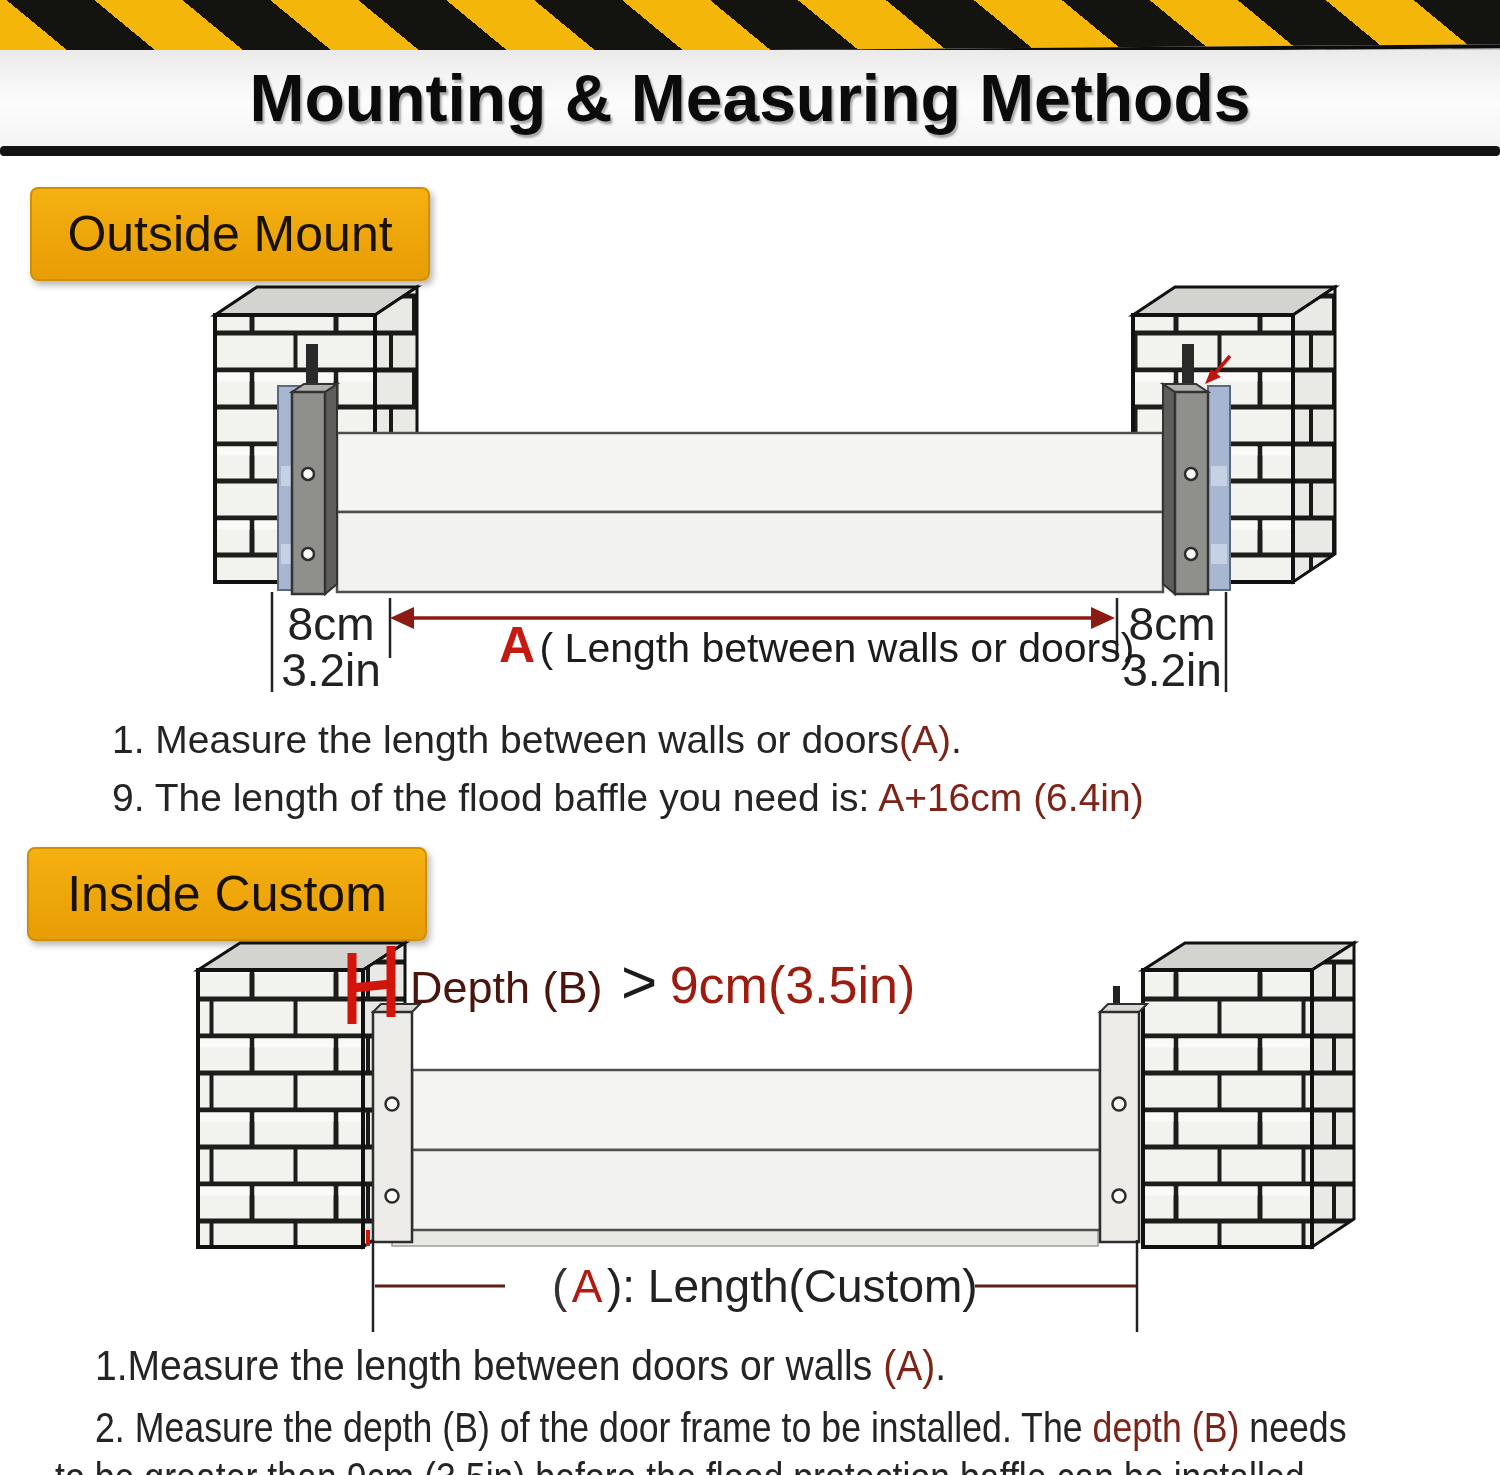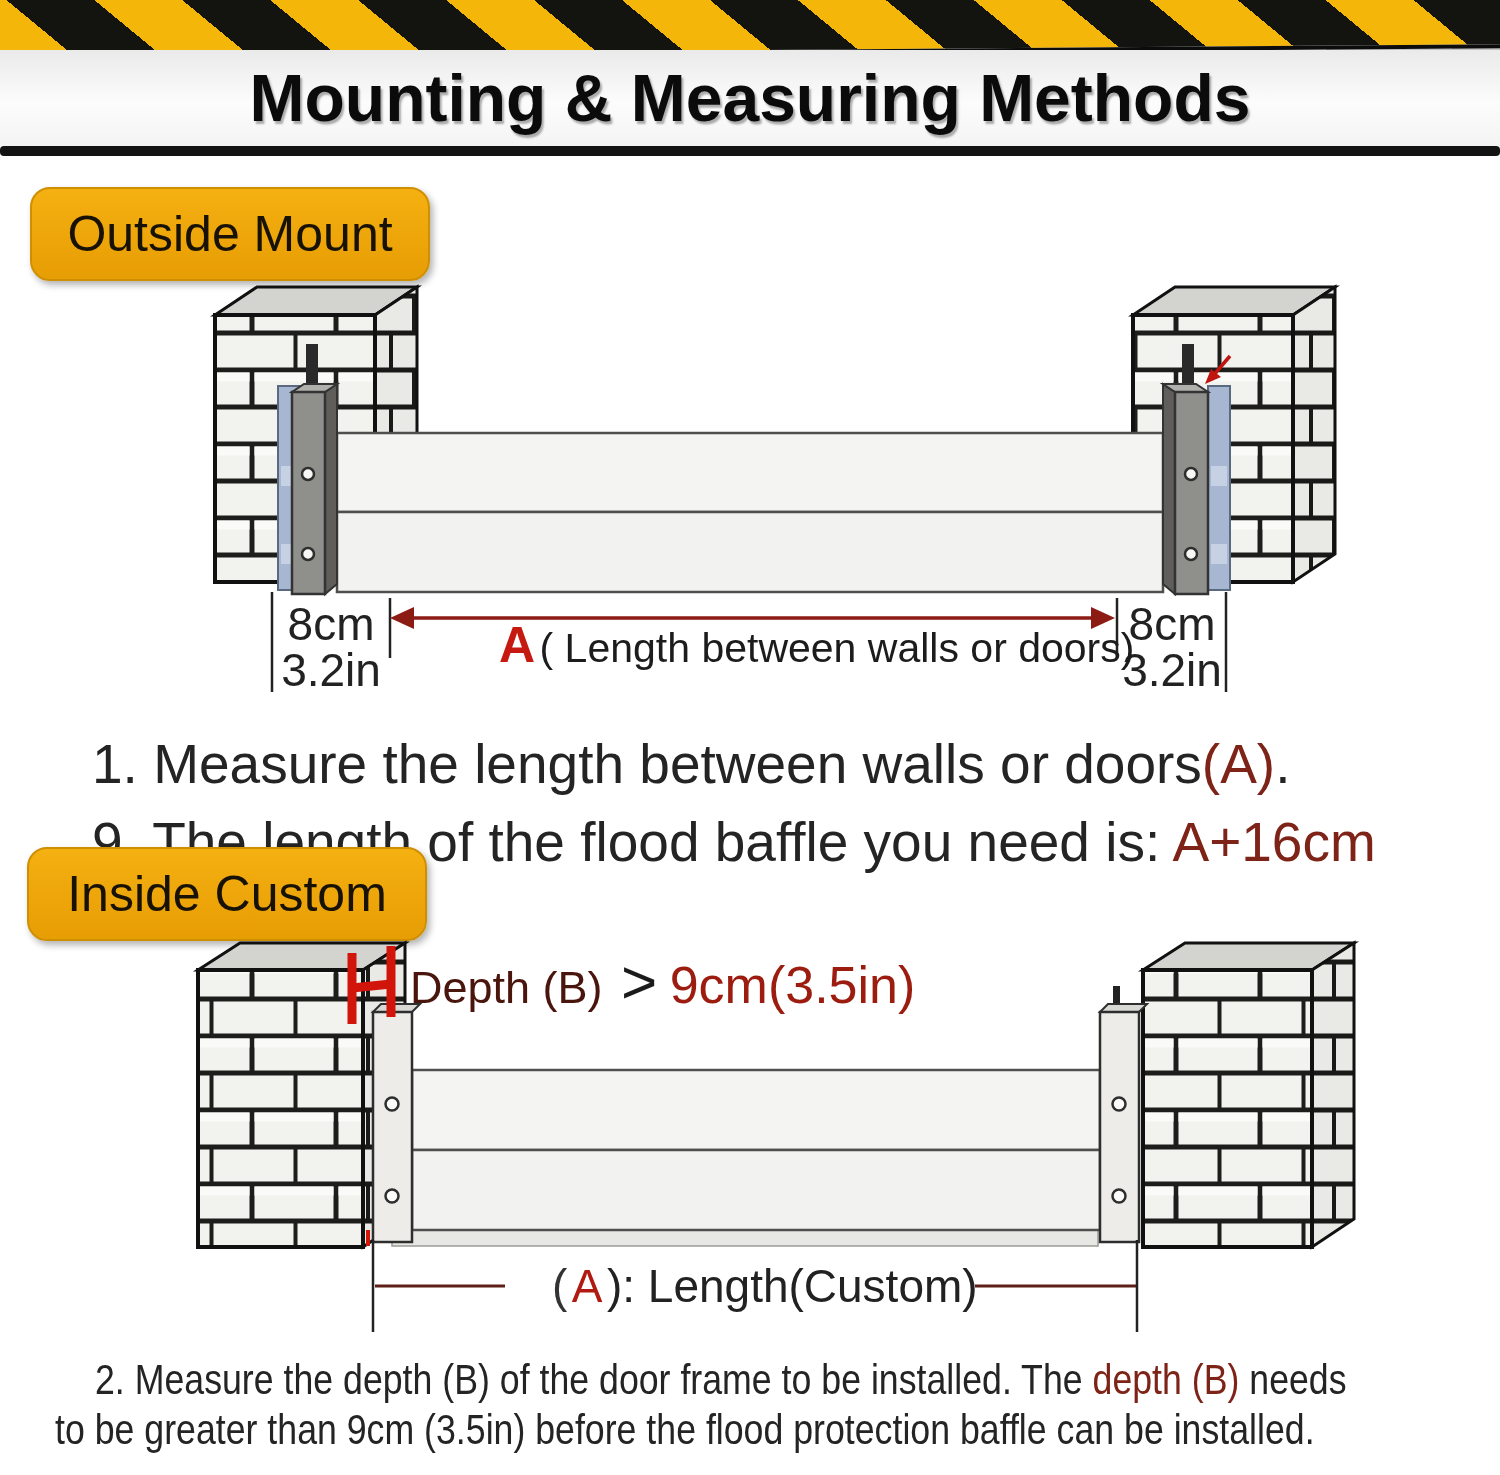--- a/index.html
+++ b/index.html
@@ -14,33 +14,33 @@
   .title-band{position:absolute;top:50px;left:0;width:1500px;height:96px;
         background:linear-gradient(180deg,#eaeaea,#fcfcfc 55%,#f4f4f4);
         display:flex;align-items:center;justify-content:center;}
   .title-band h1{margin:0;font-size:66px;font-weight:bold;color:#0b0b0b;
         text-shadow:2px 3px 2px rgba(105,105,105,0.55);letter-spacing:0;}
   .divider{position:absolute;top:146px;left:0;width:1500px;height:10px;background:#131313;border-radius:4px;}
 
   
   .badge{position:absolute;width:396px;height:90px;
         background:linear-gradient(180deg,#f5b011,#e79d04);
-        border:2px solid #cf8f03;border-radius:20px;
+        border:2px solid #cf8f03;border-radius:8px;
         display:flex;align-items:center;justify-content:center;
         font-size:50px;color:#171204;box-shadow:3px 4px 7px rgba(0,0,0,0.3);}
   .badge.outside{left:30px;top:187px;}
   .badge.inside{left:27px;top:847px;}
 
   
   .diagram{position:absolute;left:0;}
   svg text{font-family:"Liberation Sans",sans-serif;}
 
   
   .steps{position:absolute;color:#242424;}
-  .steps-outside{left:92px;top:718px;width:1380px;font-size:55px;margin-top:14px;}
+  .steps-outside{left:112px;top:718px;width:1380px;font-size:39px;}
   .steps-outside .line + .line{margin-top:14px;}
   .steps-inside{left:0;top:1342px;width:1500px;font-size:42px;}
   .steps-inside .line{white-space:nowrap;}
   .l1{margin-left:95px;display:inline-block;transform:scaleX(0.93);transform-origin:left center;}
   .l2{margin-left:95px;margin-top:14px;display:inline-block;transform:scaleX(0.85);transform-origin:left center;}
   .l3{margin-left:55px;margin-top:2px;display:inline-block;transform:scaleX(0.85);transform-origin:left center;}
   .red-inline{color:#7e2317;}
 </style>
 </head>
 <body>
@@ -209,17 +209,18 @@
         <tspan font-size="46" fill="#333">(</tspan>
         <tspan font-size="46" fill="#b01a10">A</tspan>
         <tspan font-size="46" fill="#222">): Length(Custom)</tspan>
       </text>
       <path d="M975,1286 H1137" stroke="#5e1f16" stroke-width="3"></path>
       <path d="M1137,1240 V1332" stroke="#222" stroke-width="2.5"></path>
     </g>
   </svg>
 
   <div class="steps steps-inside">
+    <div class="line"><span class="l1"><span>1.Measure the length between doors or walls </span><span class="red-inline">(A)</span><span>.</span></span></div>
     <div class="line"><span class="l2"><span>2. Measure the depth (B) of the door frame to be installed. The </span><span class="red-inline">depth (B)</span><span> needs</span></span></div>
     <div class="line"><span class="l3"><span>to be greater than 9cm (3.5in) before the flood protection baffle can be installed.</span></span></div>
   </div>
 
 </div>
 
 </body></html>

